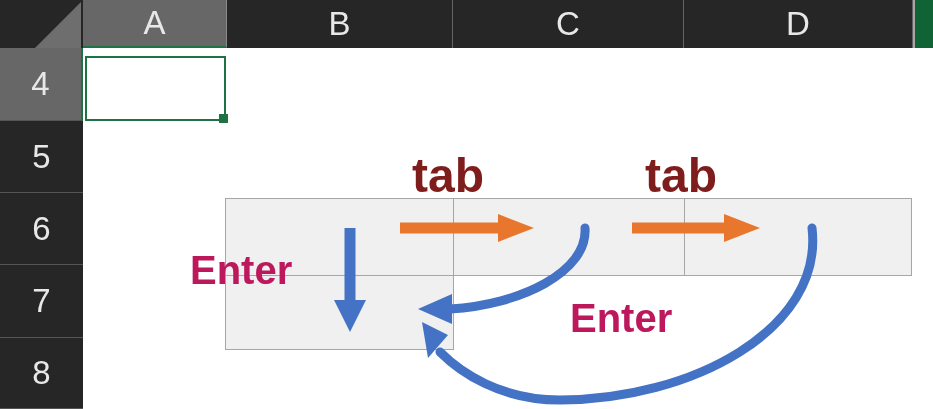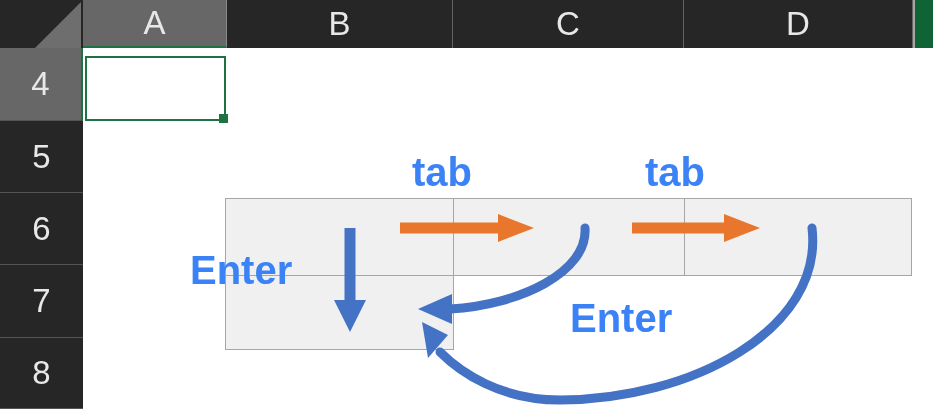--- a/index.html
+++ b/index.html
@@ -125,25 +125,25 @@
   }
 
   
   .lbl{
     position:absolute;
     font-weight:bold;
     white-space:nowrap;
     line-height:1;
   }
   .lbl-tab{
-    color:#3b82f6;
-    font-size:40px;
+    color:#7f1d1d;
+    font-size:48px;
   }
   .lbl-enter{
-    color:#3b82f6;
+    color:#be185d;
     font-size:40px;
   }
 
   svg.overlay{
     position:absolute;
     left:0; top:0;
     width:933px; height:409px;
     pointer-events:none;
   }
 </style>

